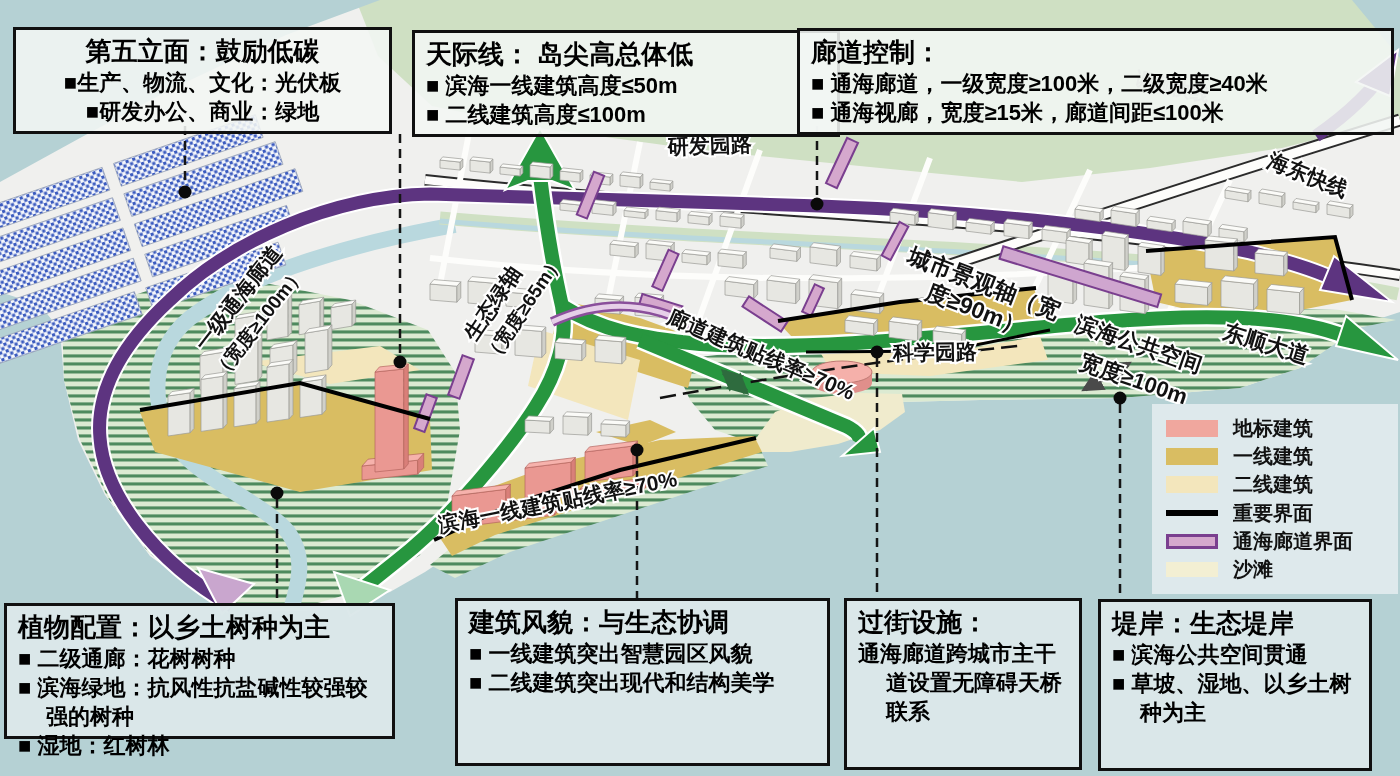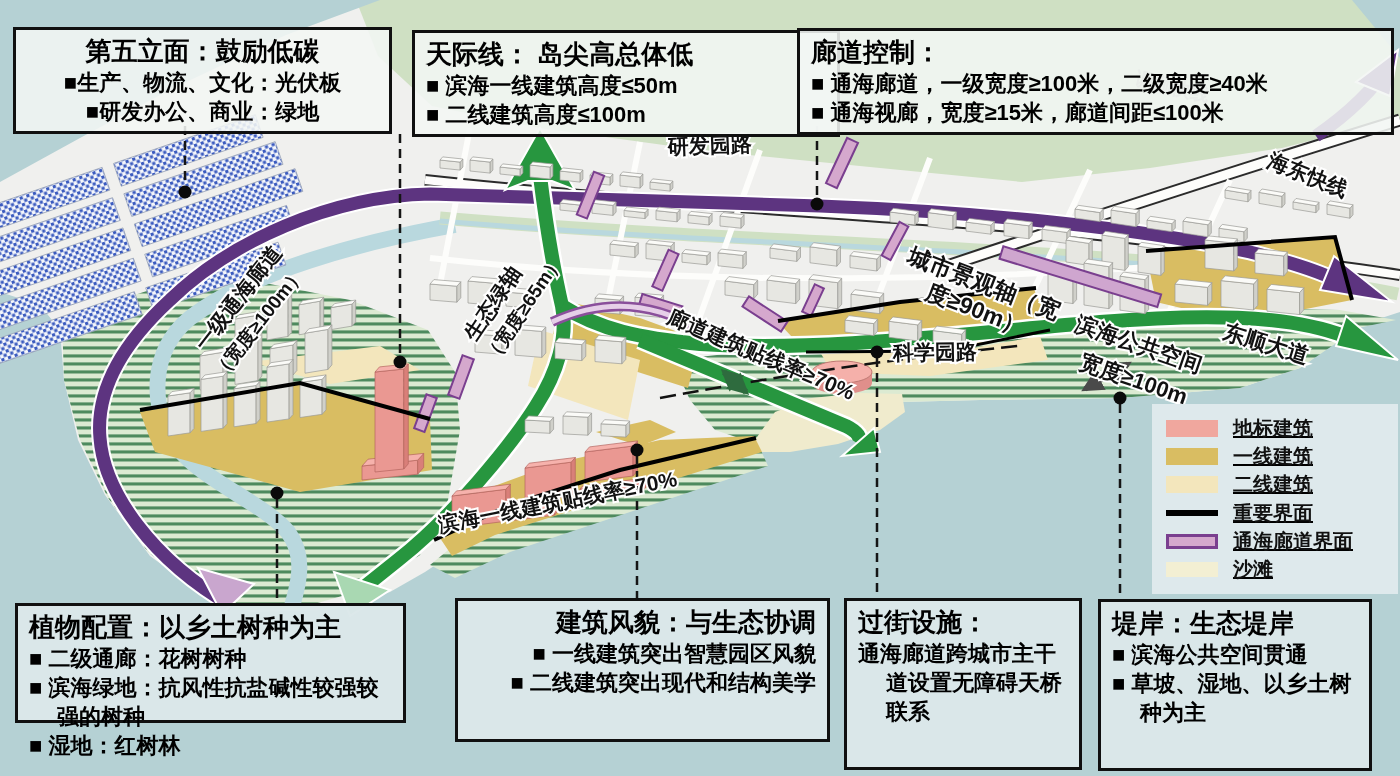--- a/index.html
+++ b/index.html
@@ -12,21 +12,21 @@
   .mlbl.md{font-size:22px;}
   .mlbl.lg{font-size:23px;}
   .mlbl.faint{fill:#9aa29a;stroke:none;font-size:19px;font-weight:700;}
   .nbox{position:absolute;border:3px solid #101010;background:rgba(242,246,244,.88);
         padding:5px 11px;box-sizing:border-box;color:#000;}
   .nbox.bottom{background:rgba(219,231,233,.97);}
   .nbox .t{font-size:26px;font-weight:700;line-height:1.28;white-space:nowrap;}
   .nbox .l{font-size:22px;font-weight:600;line-height:1.32;padding-left:28px;text-indent:-28px;}
   .legend{position:absolute;left:1152px;top:404px;width:246px;height:190px;background:#dee9ec;
           padding:11px 14px;box-sizing:border-box;display:flex;flex-direction:column;
-          justify-content:space-between;text-decoration:underline;}
+          justify-content:space-between;}
   .lrow{display:flex;align-items:center;gap:15px;}
   .sw{width:52px;height:17px;flex:none;box-sizing:border-box;}
   .lbl{font-size:20px;font-weight:600;color:#111;white-space:nowrap;}
 </style>
 </head>
 <body>
 
 <div id="stage">
 
 <svg id="map" width="1400" height="776" viewBox="0 0 1400 776">
@@ -476,27 +476,27 @@
 <div class="nbox" style="left:412px;top:30px;width:428px;">
   <div class="t">天际线： 岛尖高总体低</div>
   <div class="l">■ 滨海一线建筑高度≤50m</div>
   <div class="l">■ 二线建筑高度≤100m</div>
 </div>
 <div class="nbox" style="left:797px;top:28px;width:597px;">
   <div class="t">廊道控制：</div>
   <div class="l">■ 通海廊道，一级宽度≥100米，二级宽度≥40米</div>
   <div class="l">■ 通海视廊，宽度≥15米，廊道间距≤100米</div>
 </div>
-<div class="nbox bottom" style="left:15px;top:603px;width:391px;height:120px;">
+<div class="nbox bottom" style="left:4px;top:603px;width:391px;height:136px;">
   <div class="t">植物配置：以乡土树种为主</div>
   <div class="l">■ 二级通廊：花树树种</div>
   <div class="l">■ 滨海绿地：抗风性抗盐碱性较强较强的树种</div>
   <div class="l">■ 湿地：红树林</div>
 </div>
-<div class="nbox bottom" style="left:455px;top:598px;width:375px;height:144px;text-align:right;">
+<div class="nbox bottom" style="left:455px;top:598px;width:375px;height:168px;">
   <div class="t">建筑风貌：与生态协调</div>
   <div class="l">■ 一线建筑突出智慧园区风貌</div>
   <div class="l">■ 二线建筑突出现代和结构美学</div>
 </div>
 <div class="nbox bottom" style="left:844px;top:598px;width:238px;height:172px;">
   <div class="t">过街设施：</div>
   <div class="l">通海廊道跨城市主干道设置无障碍天桥联系</div>
 </div>
 <div class="nbox bottom" style="left:1098px;top:599px;width:274px;height:172px;">
   <div class="t">堤岸：生态堤岸</div>

